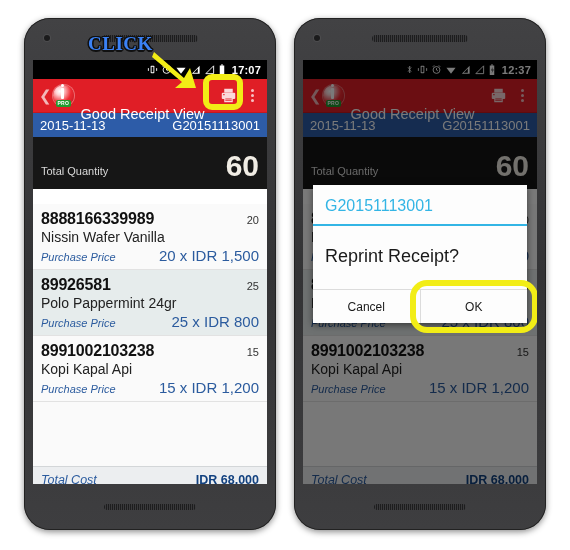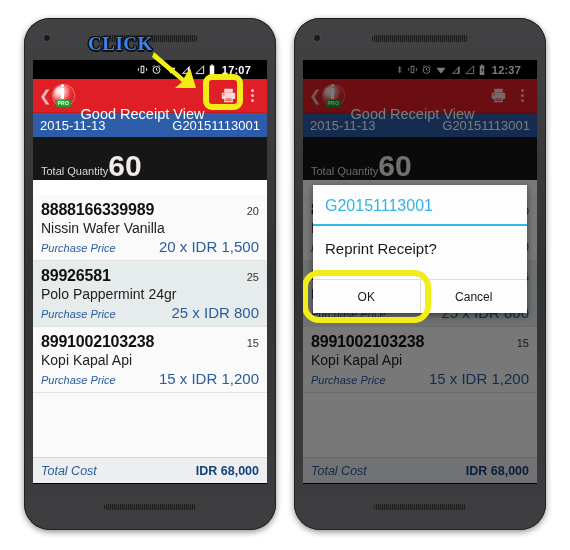--- a/index.html
+++ b/index.html
@@ -22,21 +22,21 @@
           background:repeating-linear-gradient(90deg,#1d1d1e 0 1px,#3a3a3c 1px 2px);}
   .grille.top{top:17px;}
   .grille.bottom{bottom:20px;width:92px;height:6px;}
 
   
   .screen{position:absolute;left:9px;top:42px;width:234px;height:424px;
           background:#ffffff;overflow:hidden;z-index:4;}
 
   
   .statusbar{height:19px;background:#000;display:flex;align-items:center;
-             justify-content:flex-end;padding-right:16px;gap:3px;}
+             justify-content:flex-end;padding-right:6px;gap:3px;}
   .sb-ico{display:block;}
   .sb-time{color:#fff;font-size:11px;font-weight:bold;margin-left:3px;
            font-family:"Liberation Sans",sans-serif;letter-spacing:.2px;}
 
   
   .actionbar{height:33px;background:#e01e26;display:flex;align-items:center;
              padding:0 6px;position:relative;}
   .backcaret{color:#f3b7b9;font-size:15px;margin-right:1px;line-height:1;}
   .applogo{width:21px;height:21px;border-radius:50%;position:relative;flex:0 0 auto;
            background:radial-gradient(circle at 32% 30%,#ffffff 0%,#ffd6d8 18%,#ef2a32 55%,#b3161c 100%);
@@ -50,22 +50,22 @@
   .overflow{width:18px;display:flex;flex-direction:column;align-items:center;gap:2px;padding-left:2px;}
   .overflow span{width:3px;height:3px;border-radius:50%;background:#f6c2c4;display:block;}
 
   
   .datebar{height:24px;background:#2d5ca8;display:flex;align-items:center;
            justify-content:space-between;padding:0 7px;
            border-top:1px solid #c6181e;}
   .datebar div{color:#fff;font-size:13px;}
 
   
-  .totalqty{height:43px;display:flex;align-items:flex-end;justify-content:flex-start;
-            padding:0 8px 0 8px;position:relative;
+  .totalqty{height:43px;display:flex;align-items:flex-end;justify-content:space-between;
+            padding:0 8px 9px 8px;position:relative;
             background:#161616;
             background-image:
               radial-gradient(rgba(255,255,255,.05) .5px, transparent .6px);
             background-size:4px 4px;}
   .totalqty .lbl{color:#d8d8d8;font-size:11px;padding-bottom:3px;}
   .totalqty .val{color:#f0ece4;font-size:30px;font-weight:bold;line-height:.95;}
 
   
   .list{background:#fafafa;margin-top:15px;}
   .item{padding:6px 8px 5px 8px;border-bottom:1px solid #e2e2e2;}
@@ -89,21 +89,21 @@
   
   .navbar{height:30px;background:#000;display:flex;align-items:center;
           justify-content:space-around;}
 
   
   .scrim{position:absolute;inset:0;background:rgba(0,0,0,.52);z-index:6;}
   .dialog{position:absolute;left:10px;right:10px;top:125px;background:#fdfdfd;z-index:7;
           box-shadow:0 2px 7px rgba(0,0,0,.5);}
   .dlg-title{padding:12px 12px 9px 12px;color:#33b5e5;font-size:16px;
              border-bottom:2px solid #33b5e5;}
-  .dlg-msg{padding:14px 12px 22px 12px;color:#1a1a1a;font-size:15px;}
+  .dlg-msg{padding:20px 12px 22px 12px;color:#1a1a1a;font-size:18px;}
   .dlg-btns{display:flex;border-top:1px solid #dcdcdc;height:33px;}
   .dlg-btn{flex:1;display:flex;align-items:center;justify-content:center;
            font-size:12px;color:#1a1a1a;position:relative;}
   .dlg-btn + .dlg-btn{border-left:1px solid #dcdcdc;}
 
   
   .ring{position:absolute;border:6px solid #f2ed16;border-radius:12px;
         pointer-events:none;}
   .ring.print{top:-5px;right:24px;width:28px;height:24px;z-index:8;border-radius:9px;}
   .ring.ok{left:-11px;right:-11px;top:-10px;bottom:-10px;border-radius:17px;z-index:9;}
@@ -380,22 +380,22 @@
       <svg width="13" height="13" viewBox="0 0 24 24">
           <rect x="4" y="4" width="16" height="16" fill="none" stroke="#e8e8e8" stroke-width="1.9"></rect>
         </svg>
     </div>
 
     <div class="scrim"></div>
     <div class="dialog">
       <div class="dlg-title">G20151113001</div>
       <div class="dlg-msg">Reprint Receipt?</div>
       <div class="dlg-btns">
+        <div class="dlg-btn">Cancel</div>
         <div class="dlg-btn">
           <span>OK</span>
           <span class="ring ok"></span>
         </div>
-        <div class="dlg-btn">Cancel</div>
       </div>
     </div>
 
   </div>
 </div>
 
 </body></html>

